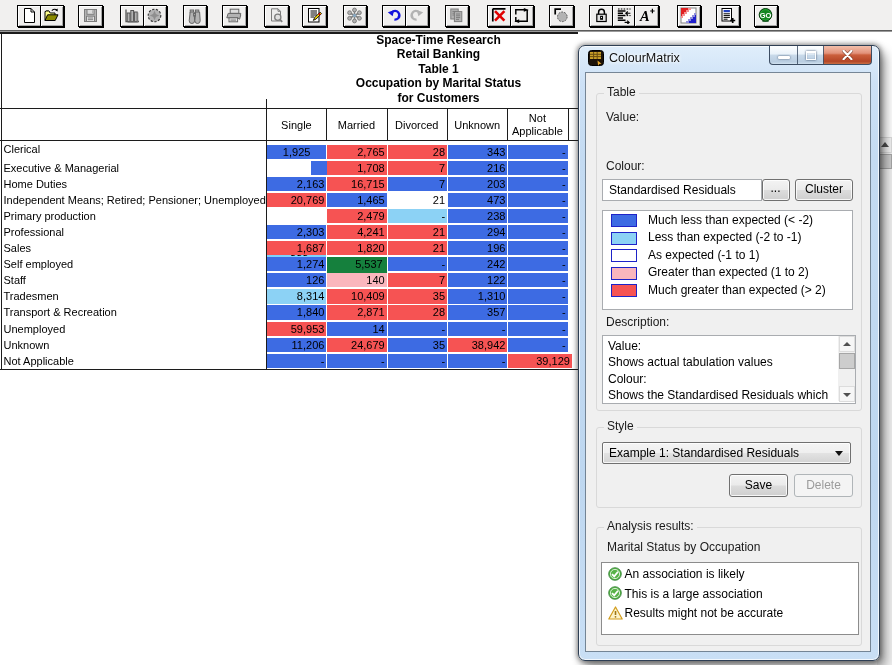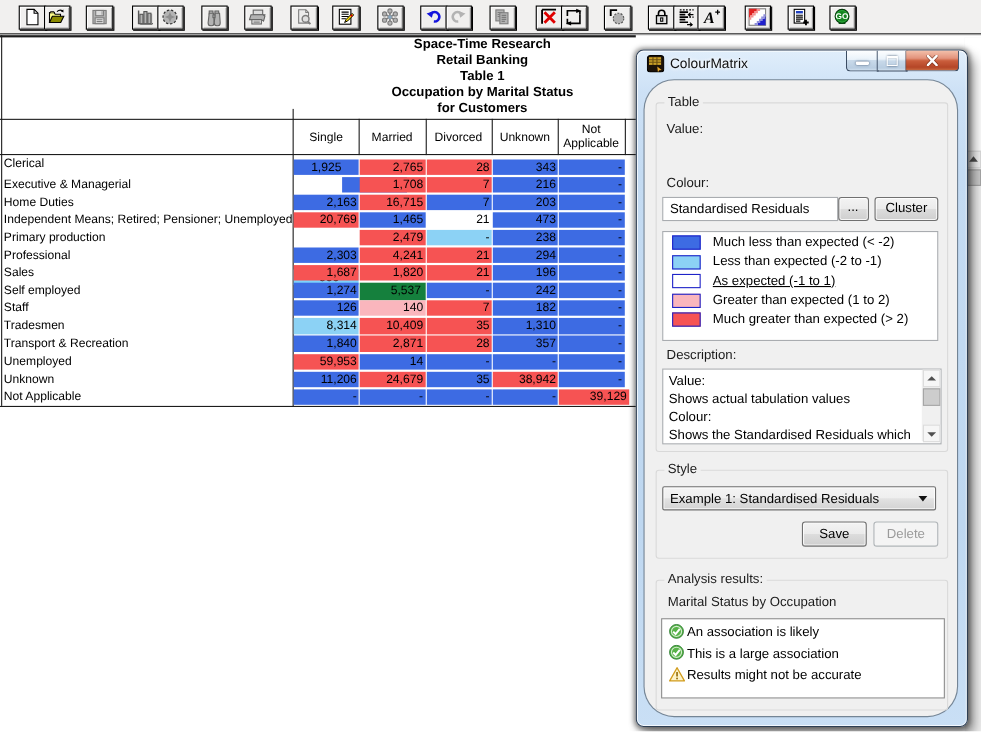--- a/index.html
+++ b/index.html
@@ -13,21 +13,21 @@
 .line{position:absolute;background:#1c1c1c;}
 .cell{position:absolute;font-size:11px;text-align:right;color:#000;}
 .rl{position:absolute;left:3.5px;font-size:11px;color:#000;white-space:nowrap;}
 .hd{position:absolute;font-size:11px;color:#000;text-align:center;line-height:13px;}
 
 #dlg{position:absolute;left:578px;top:45px;width:300px;height:614px;border-radius:7px;
  background:linear-gradient(180deg,#e0eefb 0%,#cde1f6 6%,#c4dbf2 18%,#bed7f0 70%,#c9dff5 100%);
  border:1px solid #2e3f54;box-shadow:inset 0 0 0 1px rgba(255,255,255,.75),
  0 0 5px 1px rgba(40,40,40,.55), 5px 7px 11px rgba(0,0,0,.42);}
 #client{position:absolute;left:7px;top:27px;width:284px;height:578px;background:#f0f0f0;
- box-shadow:0 0 0 1px rgba(95,110,125,.8);border-radius:27px;}
+ box-shadow:0 0 0 1px rgba(95,110,125,.8);}
 .grp{position:absolute;border:1px solid #d9d9d9;border-radius:3px;}
 .grplab{position:absolute;top:-9px;left:7px;background:#f0f0f0;padding:0 3px;font-size:12px;color:#1a1a1a;}
 .lab{position:absolute;font-size:12px;color:#1a1a1a;white-space:nowrap;}
 .combo{position:absolute;height:20px;box-sizing:border-box;border:1px solid #707070;border-radius:2px;
  background:linear-gradient(180deg,#f4f4f4 0%,#efefef 48%,#e2e2e2 52%,#d3d3d3 100%);
  box-shadow:inset 0 0 0 1px rgba(255,255,255,.8);font-size:12px;color:#000;}
 .combo .ct{position:absolute;left:6px;top:2px;}
 .combo .ar{position:absolute;right:7px;top:7px;width:0;height:0;
  border-left:4px solid transparent;border-right:4px solid transparent;border-top:5px solid #111;}
 .btn{position:absolute;border:1px solid #707070;border-radius:3px;font-size:12px;color:#000;
@@ -281,21 +281,21 @@
 <div class="rl" style="top:257.3px;height:14.2px;line-height:14.2px;">Self employed</div>
 <div class="cell" style="left:267.4px;top:257.3px;width:59.0px;height:14.2px;line-height:14.6px;background:#3d6be3;padding-right:2px;box-sizing:border-box;">1,274</div>
 <div class="cell" style="left:327.2px;top:257.3px;width:59.5px;height:16px;line-height:14.6px;background:#15803d;padding-right:4px;box-sizing:border-box;">5,537</div>
 <div class="cell" style="left:387.5px;top:257.3px;width:59.6px;height:14.2px;line-height:14.6px;background:#3d6be3;padding-right:2px;box-sizing:border-box;">-</div>
 <div class="cell" style="left:447.9px;top:257.3px;width:59.5px;height:14.2px;line-height:14.6px;background:#3d6be3;padding-right:2px;box-sizing:border-box;">242</div>
 <div class="cell" style="left:508.2px;top:257.3px;width:59.4px;height:14.2px;line-height:14.6px;background:#3d6be3;padding-right:2px;box-sizing:border-box;">-</div>
 <div class="rl" style="top:273.3px;height:14.2px;line-height:14.2px;">Staff</div>
 <div class="cell" style="left:267.4px;top:273.3px;width:59.0px;height:14.2px;line-height:14.6px;background:#3d6be3;padding-right:2px;box-sizing:border-box;">126</div>
 <div class="cell" style="left:327.2px;top:273.3px;width:59.5px;height:14.2px;line-height:14.6px;background:#fab6bd;padding-right:2px;box-sizing:border-box;">140</div>
 <div class="cell" style="left:387.5px;top:273.3px;width:59.6px;height:14.2px;line-height:14.6px;background:#f65353;padding-right:2px;box-sizing:border-box;">7</div>
-<div class="cell" style="left:447.9px;top:273.3px;width:59.5px;height:14.2px;line-height:14.6px;background:#3d6be3;padding-right:2px;box-sizing:border-box;">182</div>
+<div class="cell" style="left:447.9px;top:273.3px;width:59.5px;height:14.2px;line-height:14.6px;background:#3d6be3;padding-right:2px;box-sizing:border-box;">122</div>
 <div class="cell" style="left:508.2px;top:273.3px;width:59.4px;height:14.2px;line-height:14.6px;background:#3d6be3;padding-right:2px;box-sizing:border-box;">-</div>
 <div class="rl" style="top:289.4px;height:14.2px;line-height:14.2px;">Tradesmen</div>
 <div class="cell" style="left:267.4px;top:289.4px;width:59.0px;height:14.2px;line-height:14.6px;background:#8cd2f5;padding-right:2px;box-sizing:border-box;">8,314</div>
 <div class="cell" style="left:327.2px;top:289.4px;width:59.5px;height:14.2px;line-height:14.6px;background:#f65353;padding-right:2px;box-sizing:border-box;">10,409</div>
 <div class="cell" style="left:387.5px;top:289.4px;width:59.6px;height:14.2px;line-height:14.6px;background:#f65353;padding-right:2px;box-sizing:border-box;">35</div>
 <div class="cell" style="left:447.9px;top:289.4px;width:59.5px;height:14.2px;line-height:14.6px;background:#3d6be3;padding-right:2px;box-sizing:border-box;">1,310</div>
 <div class="cell" style="left:508.2px;top:289.4px;width:59.4px;height:14.2px;line-height:14.6px;background:#3d6be3;padding-right:2px;box-sizing:border-box;">-</div>
 <div class="rl" style="top:305.4px;height:14.2px;line-height:14.2px;">Transport &amp; Recreation</div>
 <div class="cell" style="left:267.4px;top:305.4px;width:59.0px;height:14.2px;line-height:14.6px;background:#3d6be3;padding-right:2px;box-sizing:border-box;">1,840</div>
 <div class="cell" style="left:327.2px;top:305.4px;width:59.5px;height:14.2px;line-height:14.6px;background:#f65353;padding-right:2px;box-sizing:border-box;">2,871</div>
@@ -353,21 +353,21 @@
 <div class="lab" style="left:20px;top:86px;">Colour:</div>
 <div class="inp" style="left:16px;top:106px;width:152px;height:20px;line-height:20px;padding-left:6px;">Standardised Residuals</div>
 <div class="btn" style="left:175.5px;top:106px;width:26px;height:20px;line-height:16px;">...</div>
 <div class="btn" style="left:209px;top:106px;width:56px;height:20px;line-height:19px;">Cluster</div>
 <div class="wbox" style="left:16px;top:136.5px;width:249px;height:98.5px;">
 <div class="sw" style="left:7.5px;top:3.5px;background:#3d6be3;"></div>
 <div class="ltx" style="top:2.0px;">Much less than expected (&lt; -2)</div>
 <div class="sw" style="left:7.5px;top:21.1px;background:#8cd2f5;"></div>
 <div class="ltx" style="top:19.6px;">Less than expected (-2 to -1)</div>
 <div class="sw" style="left:7.5px;top:38.7px;background:#ffffff;"></div>
-<div class="ltx" style="top:37.2px;text-decoration:underline;">As expected (-1 to 1)</div>
+<div class="ltx" style="top:37.2px;">As expected (-1 to 1)</div>
 <div class="sw" style="left:7.5px;top:56.3px;background:#fab6bd;"></div>
 <div class="ltx" style="top:54.8px;">Greater than expected (1 to 2)</div>
 <div class="sw" style="left:7.5px;top:73.9px;background:#f65353;"></div>
 <div class="ltx" style="top:72.4px;">Much greater than expected (&gt; 2)</div>
 </div>
 <div class="lab" style="left:20px;top:242px;">Description:</div>
 <div class="wbox" style="left:16px;top:261.5px;width:252px;height:67px;overflow:hidden;">
 <div class="dtx" style="top:3.0px;">Value:</div>
 <div class="dtx" style="top:19.5px;">Shows actual tabulation values</div>
 <div class="dtx" style="top:36.0px;">Colour:</div>

